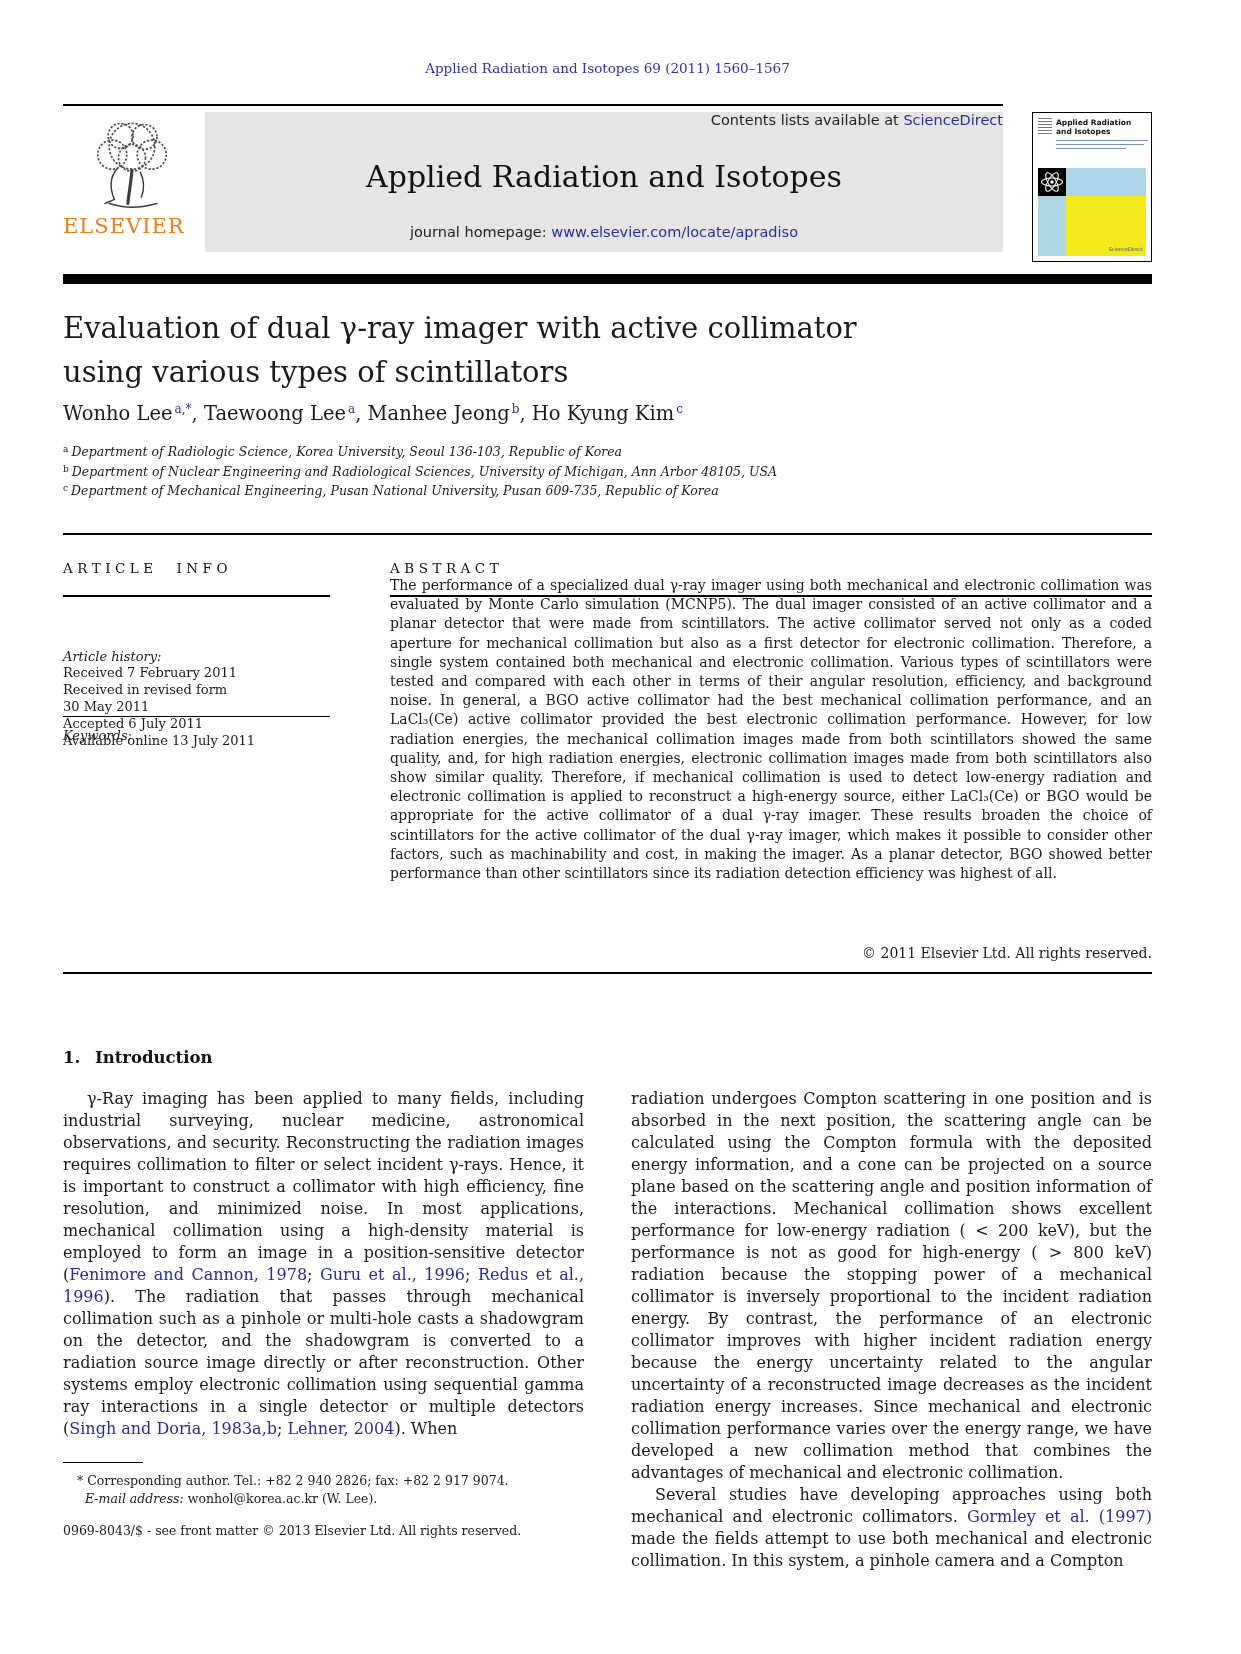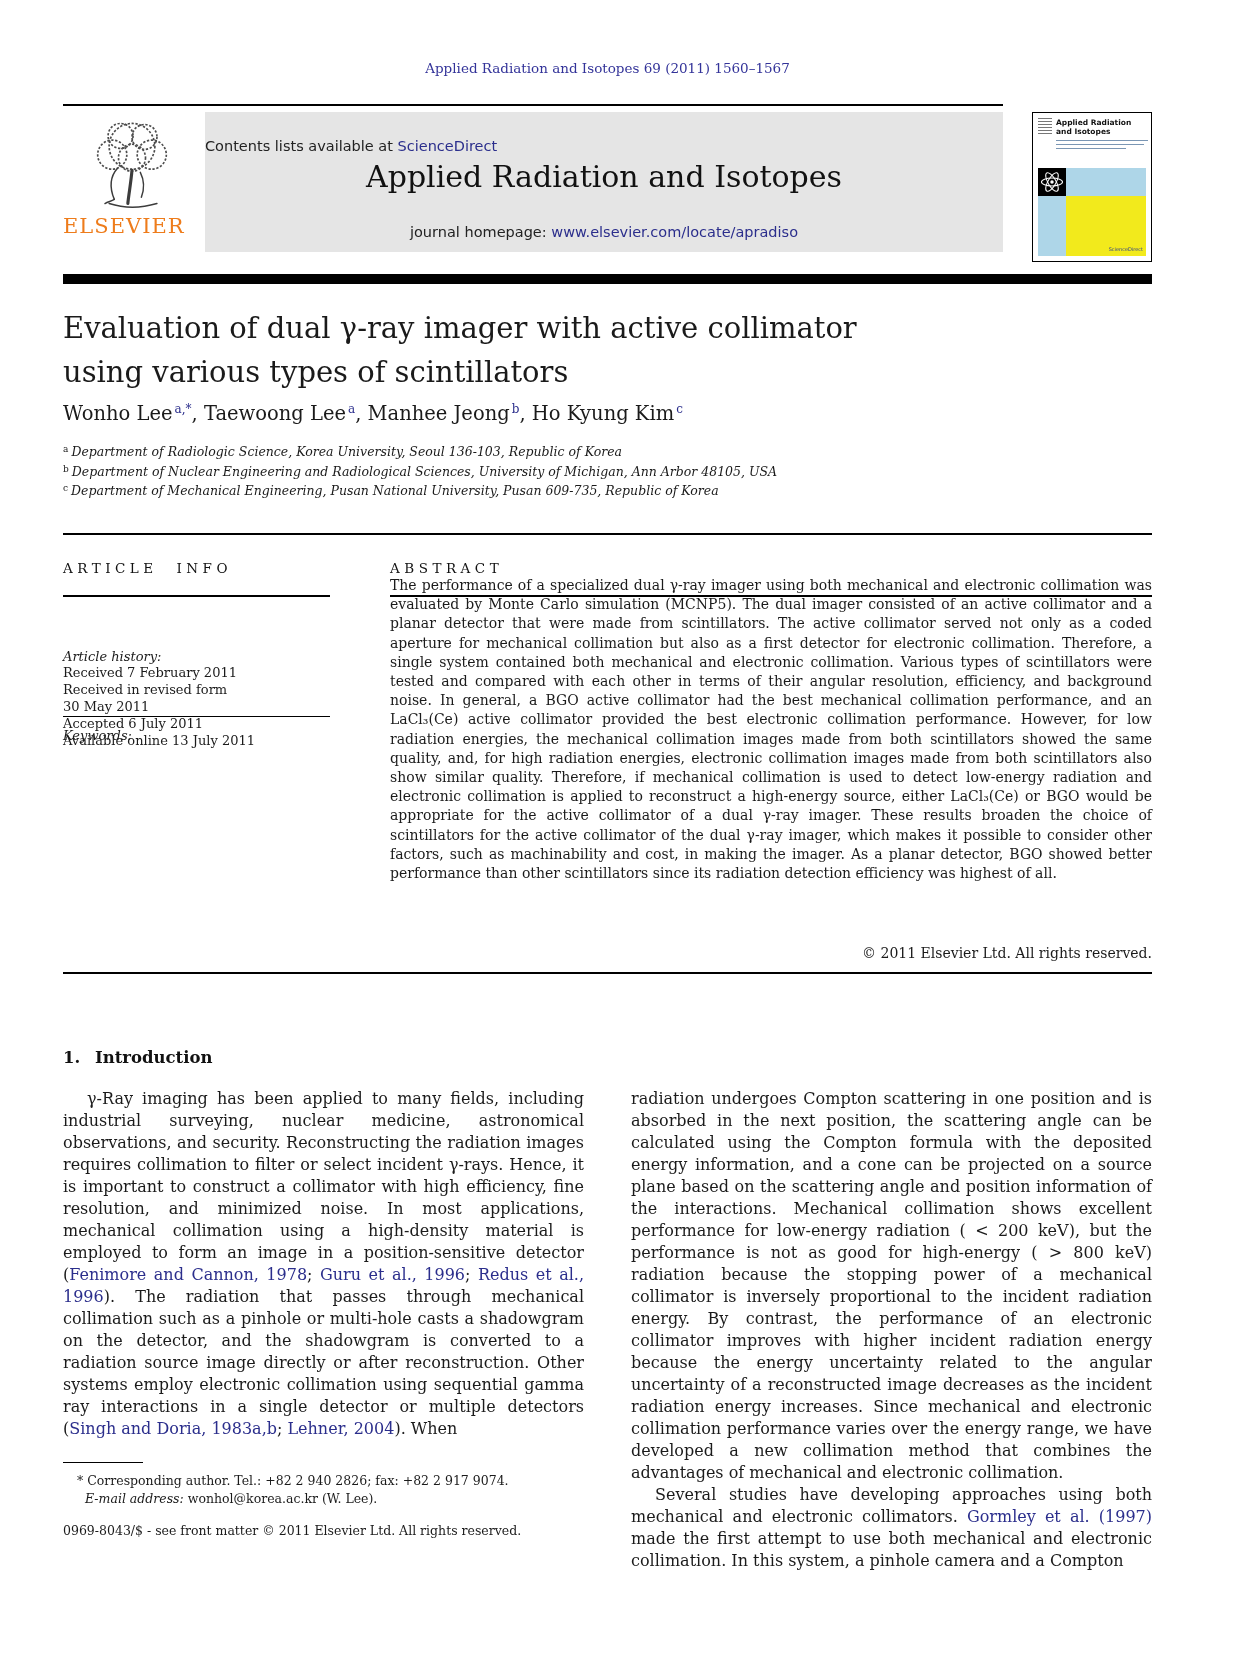--- a/index.html
+++ b/index.html
@@ -9,22 +9,22 @@
     background:#ffffff; overflow:hidden;
     font-family:"DejaVu Serif","Liberation Serif",serif; color:#1b1b1b;
   }
   .abs { position:absolute; }
   .sans { font-family:"DejaVu Sans","Liberation Sans",sans-serif; }
   .link { color:#2b2e8c; }
   .citation-head { left:63px; top:60px; width:1089px; text-align:center;
     font-size:13.5px; color:#333399; }
   .rule { background:#000; }
   .banner { left:205px; top:112px; width:798px; height:140px; background:#e5e5e5; }
-  .banner .contents-line { position:absolute; top:26px; left:0; width:100%;
-    text-align:left; font-size:14.5px; color:#222; }
+  .banner .contents-line { position:absolute; top:0; left:0; width:100%;
+    text-align:right; font-size:14.5px; color:#222; }
   .banner .journal-title { position:absolute; top:47px; left:0; width:100%;
     text-align:center; font-size:30px; color:#111; }
   .banner .homepage-line { position:absolute; bottom:12px; left:0; width:100%;
     text-align:center; font-size:14.5px; color:#222; }
   .elsevier-box { left:63px; top:112px; width:138px; height:140px; text-align:left; }
   .elsevier-box svg { display:block; margin:0 auto; }
   .elsevier-word { font-size:21px; letter-spacing:1px; color:#ee7c1b;
     font-family:"DejaVu Serif",serif; margin-top:-2px; }
   .cover { left:1032px; top:112px; width:120px; height:150px; background:#fff;
     border:1px solid #000; }
@@ -183,26 +183,26 @@
     <span>1.</span>
     <span style="margin-left:9px;">Introduction</span>
   </div>
 
   <div class="abs col col-left">
     <p class="indent"><span>γ-Ray imaging has been applied to many fields, including industrial surveying, nuclear medicine, astronomical observations, and security. Reconstructing the radiation images requires collimation to filter or select incident γ-rays. Hence, it is important to construct a collimator with high efficiency, fine resolution, and minimized noise. In most applications, mechanical collimation using a high-density material is employed to form an image in a position-sensitive detector (</span><span class="link">Fenimore and Cannon, 1978</span><span>; </span><span class="link">Guru et al., 1996</span><span>; </span><span class="link">Redus et al., 1996</span><span>). The radiation that passes through mechanical collimation such as a pinhole or multi-hole casts a shadowgram on the detector, and the shadowgram is converted to a radiation source image directly or after reconstruction. Other systems employ electronic collimation using sequential gamma ray interactions in a single detector or multiple detectors (</span><span class="link">Singh and Doria, 1983a,b</span><span>; </span><span class="link">Lehner, 2004</span><span>). When</span></p>
   </div>
 
   <div class="abs col col-right">
     <p>radiation undergoes Compton scattering in one position and is absorbed in the next position, the scattering angle can be calculated using the Compton formula with the deposited energy information, and a cone can be projected on a source plane based on the scattering angle and position information of the interactions. Mechanical collimation shows excellent performance for low-energy radiation ( &lt; 200 keV), but the performance is not as good for high-energy ( &gt; 800 keV) radiation because the stopping power of a mechanical collimator is inversely proportional to the incident radiation energy. By contrast, the performance of an electronic collimator improves with higher incident radiation energy because the energy uncertainty related to the angular uncertainty of a reconstructed image decreases as the incident radiation energy increases. Since mechanical and electronic collimation performance varies over the energy range, we have developed a new collimation method that combines the advantages of mechanical and electronic collimation.</p>
-    <p class="indent"><span>Several studies have developing approaches using both mechanical and electronic collimators. </span><span class="link">Gormley et al. (1997)</span><span> made the first attempt to use both mechanical and electronic collimation. In this system, a pinhole camera and a Compton</span></p>
+    <p class="indent"><span>Several studies have developing approaches using both mechanical and electronic collimators. </span><span class="link">Gormley et al. (1997)</span><span> made the fields attempt to use both mechanical and electronic collimation. In this system, a pinhole camera and a Compton</span></p>
   </div>
 
   <div class="abs footnote-rule"></div>
   <div class="abs footnote">
     <div class="fn1">* Corresponding author. Tel.: +82 2 940 2826; fax: +82 2 917 9074.</div>
     <div class="fn2"><span class="em-it">E-mail address:</span><span> wonhol@korea.ac.kr (W. Lee).</span></div>
   </div>
 
   <div class="abs bottom-matter">
-    <div>0969-8043/$ - see front matter © 2011 Elsevier Ltd. All rights reserved.</div>
+    <div>0969-8043/$ - see front matter © 2013 Elsevier Ltd. All rights reserved.</div>
   </div>
 
 </div>
 
 </body></html>

